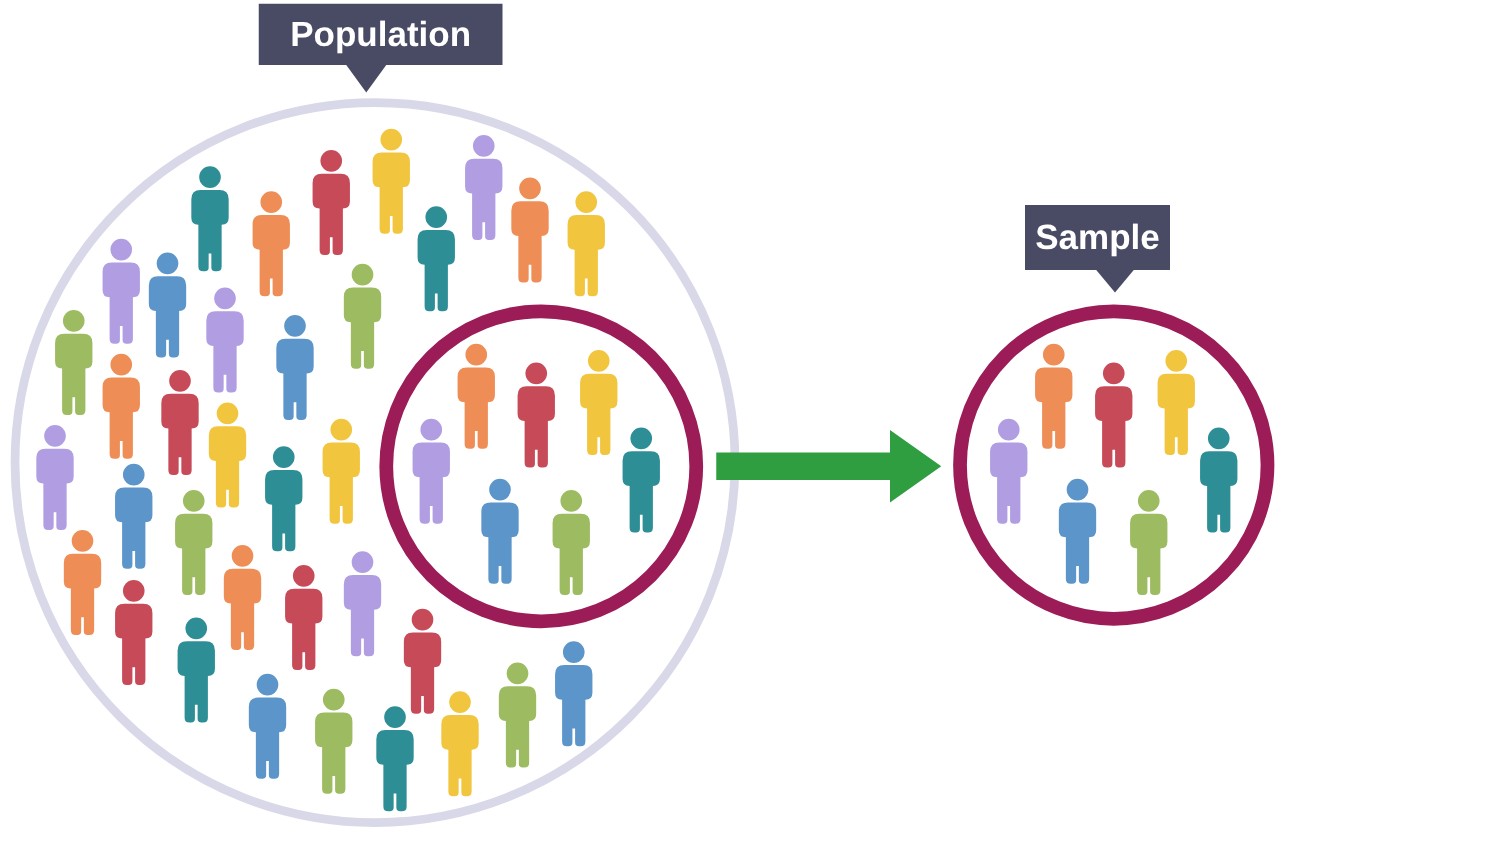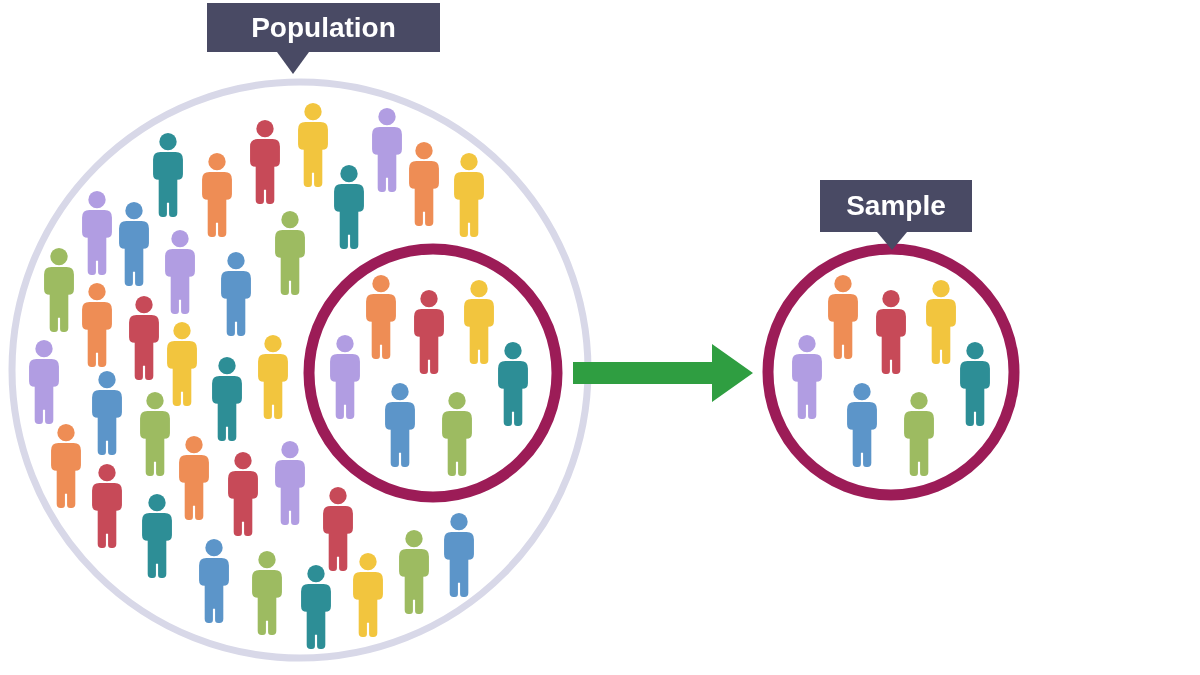--- a/index.html
+++ b/index.html
@@ -37,32 +37,32 @@
     content: "";
     position: absolute;
     top: 100%;
     border-style: solid;
     border-color: transparent;
     border-top-color: var(--label-bg, #494a64);
   }
   .callout.population {
     left: 207px;
     top: 3px;
-    width: 233px;
+    width: 195px;
     height: 49px;
     align-items: center;
   }
   .callout.population::after {
     left: 70px;
     border-width: 22px 16px 0 16px;
   }
   .callout.sample {
     left: 820px;
-    top: 180px;
-    width: 152px;
+    top: 164px;
+    width: 116px;
     height: 52px;
   }
   .callout.sample::after {
     left: 57px;
     border-width: 18px 15px 0 15px;
   }
 </style>
 </head>
 <body>
 

